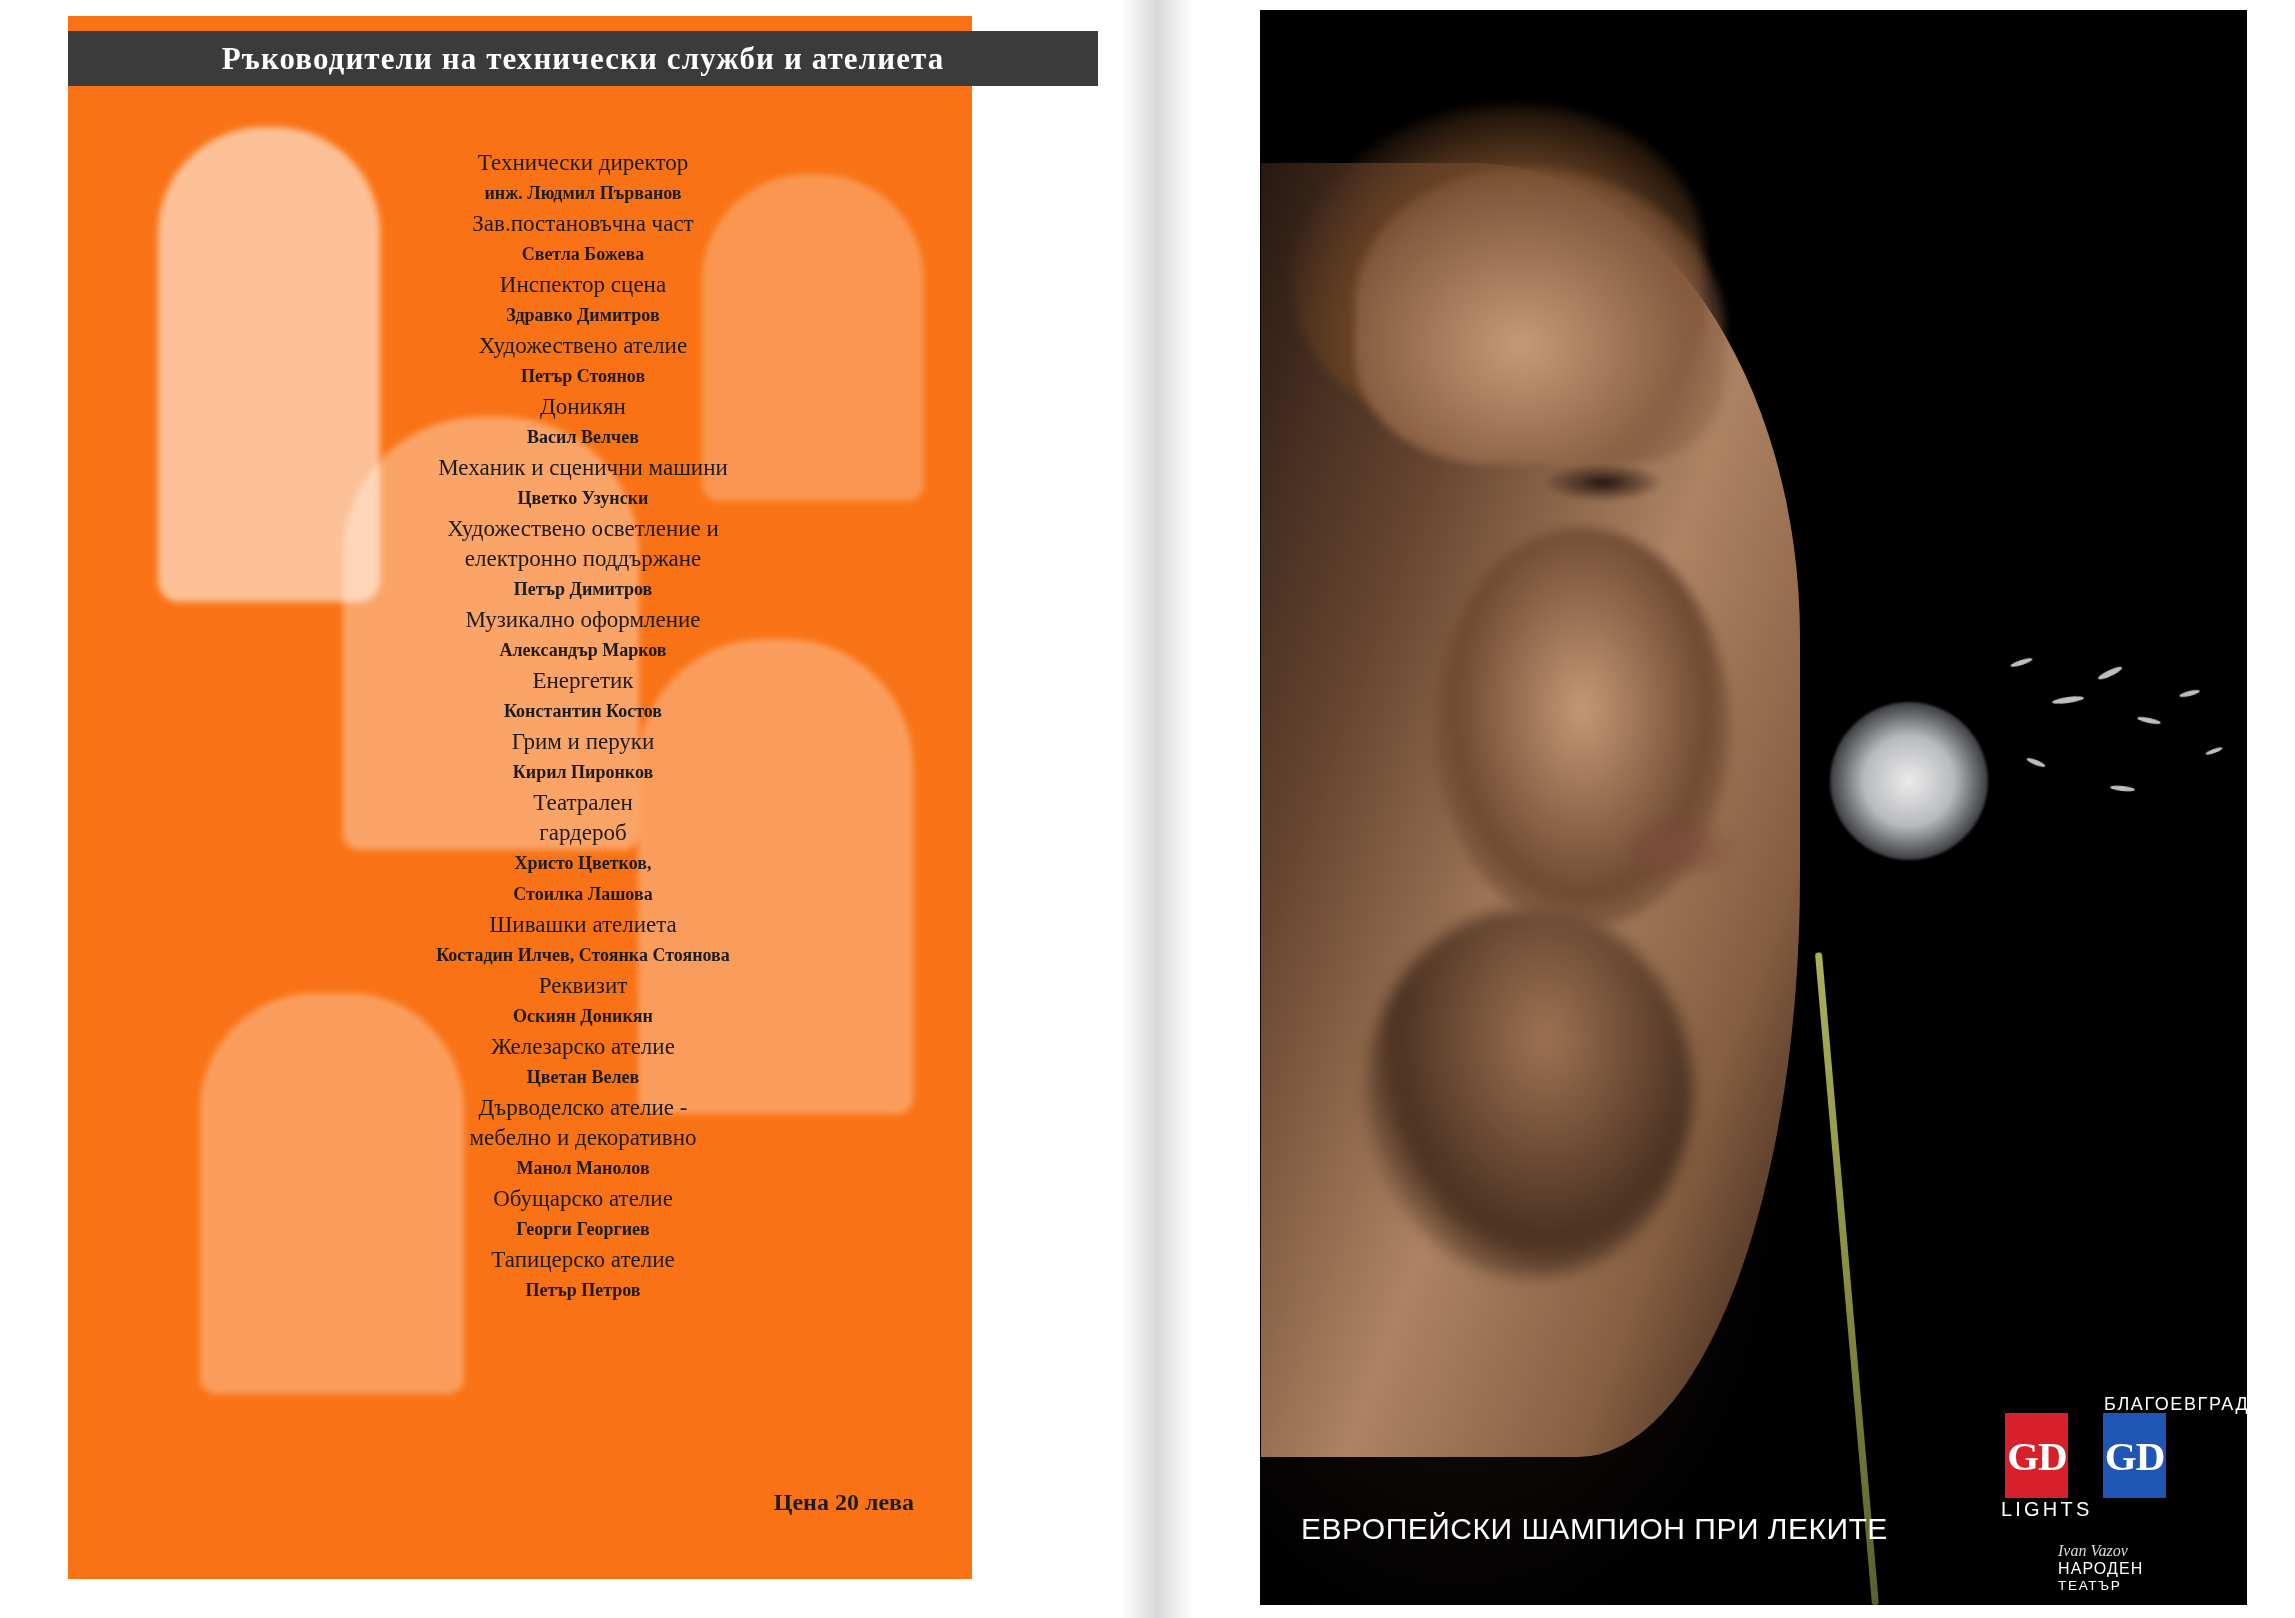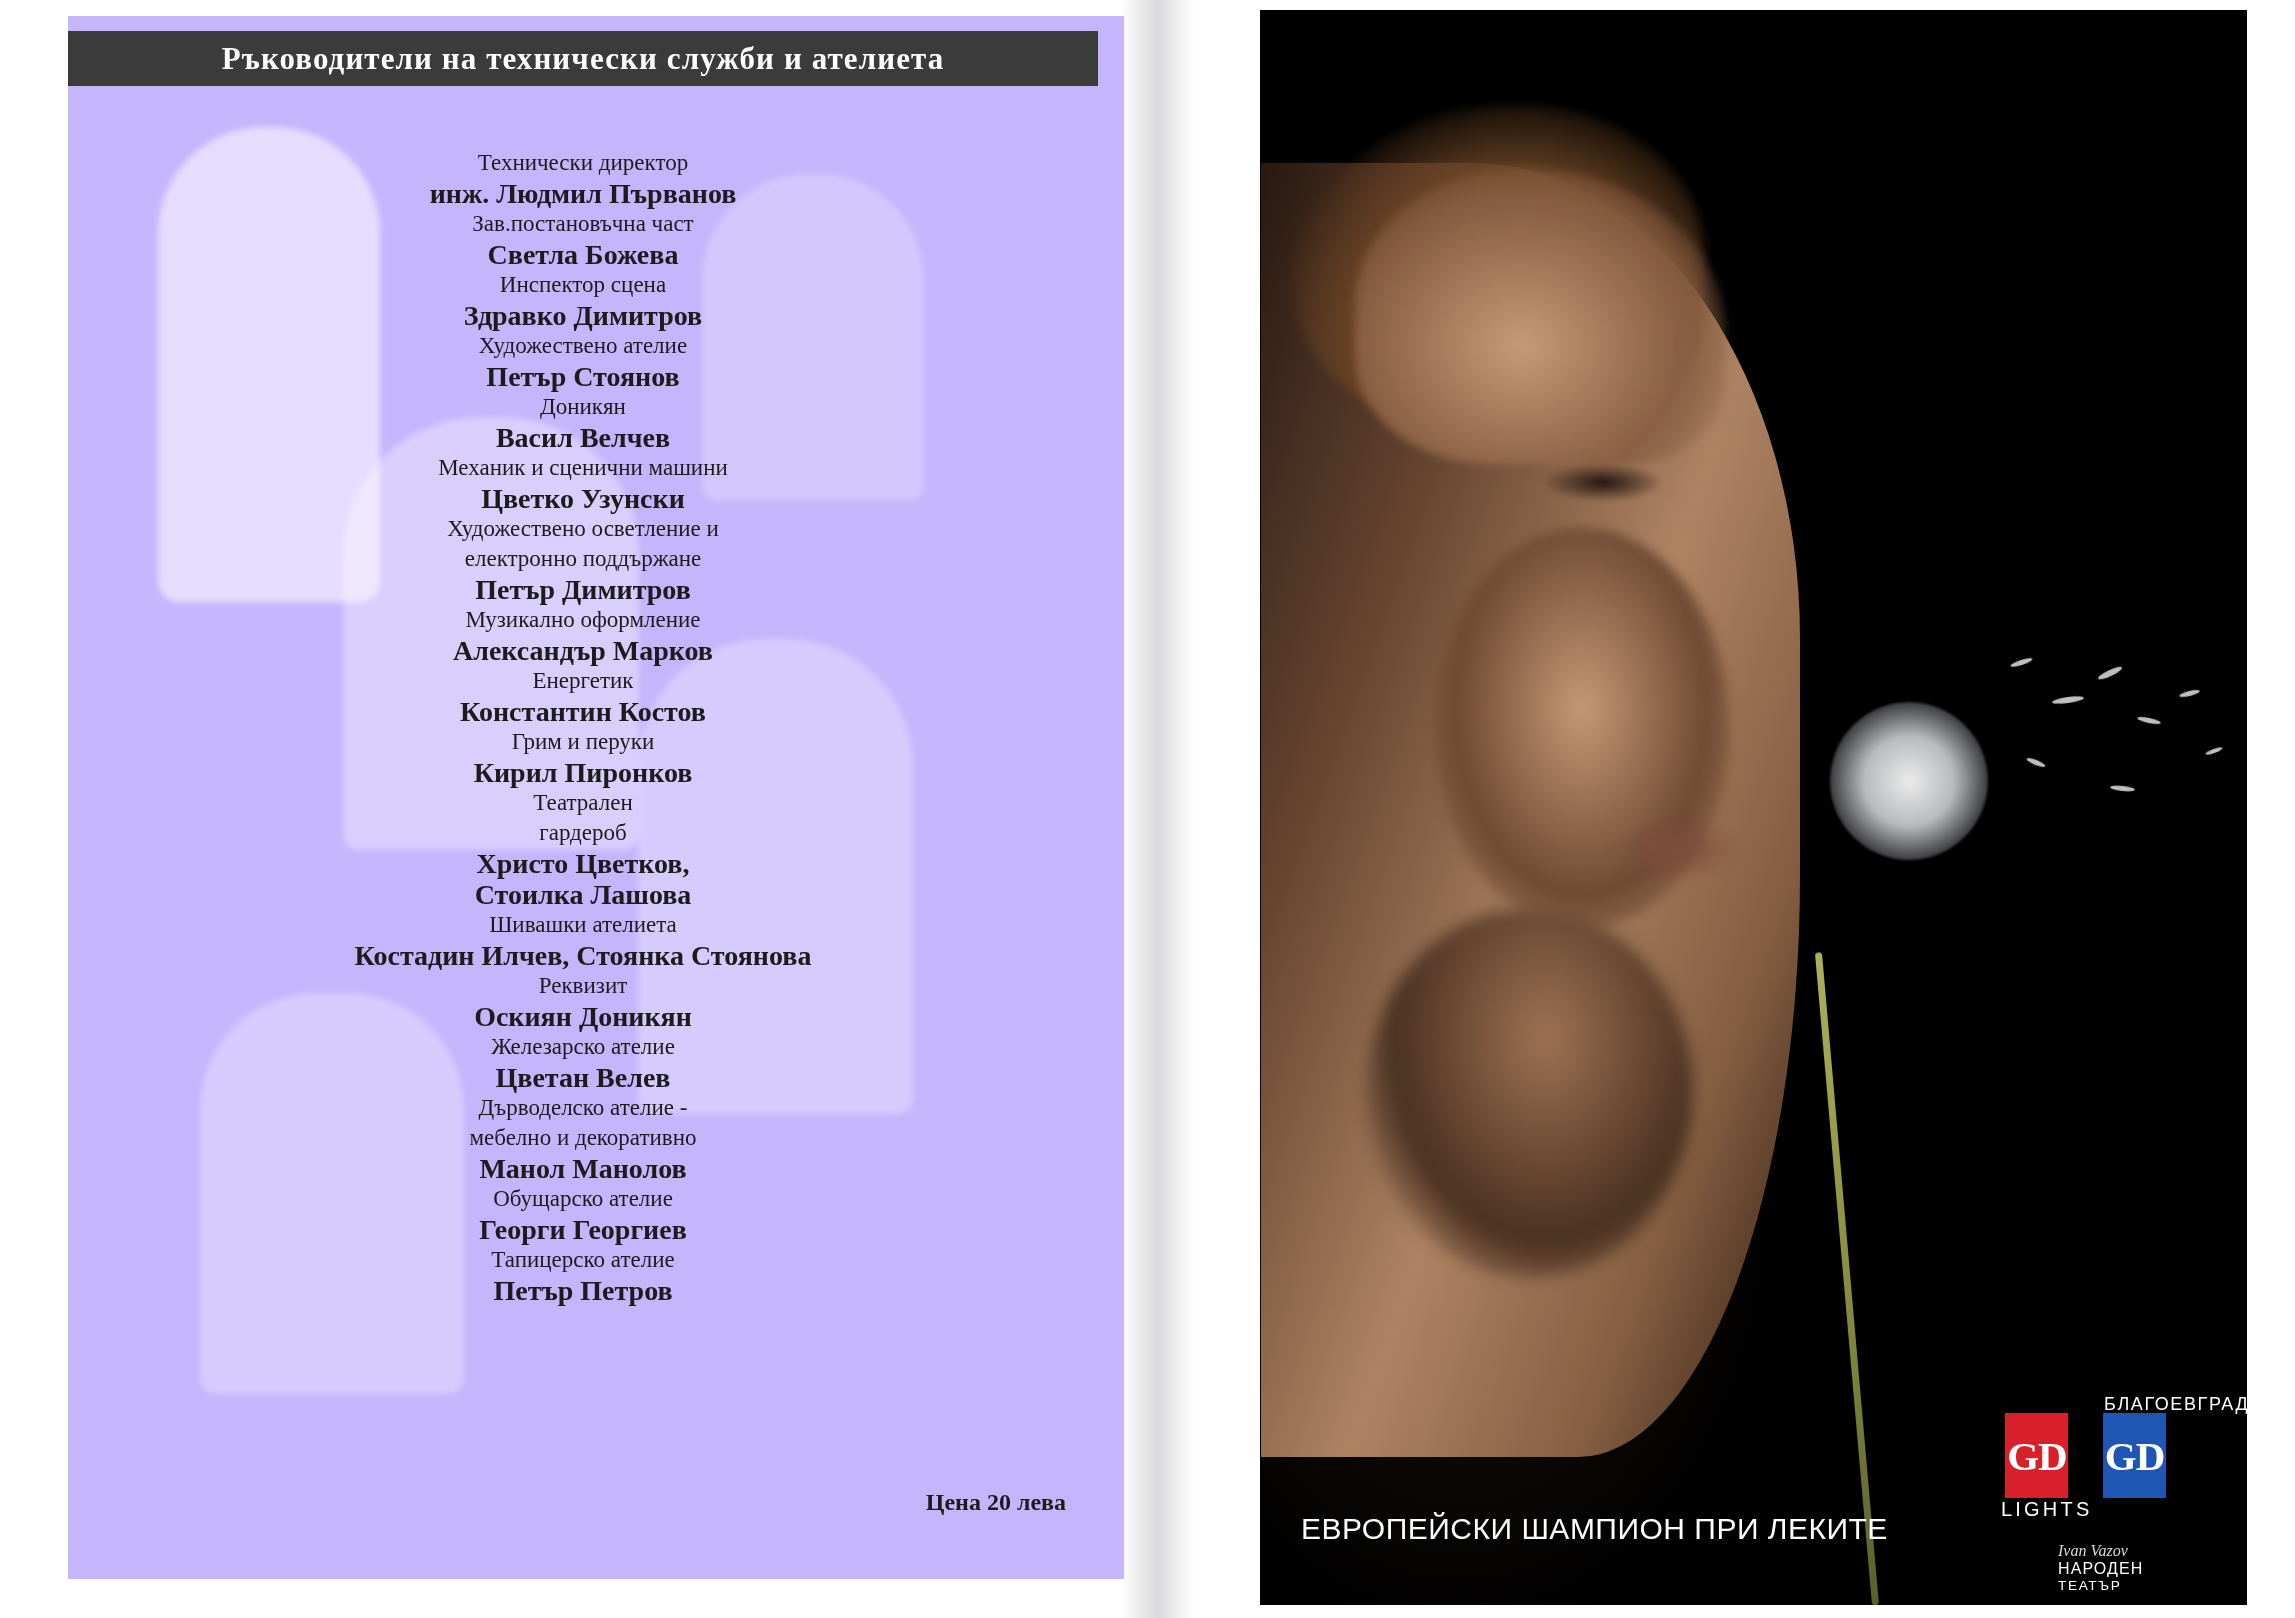--- a/index.html
+++ b/index.html
@@ -22,23 +22,23 @@
     top: 0px;
     width: 1151px;
     height: 1619px;
     background: #ffffff;
   }
 
   .left-sheet {
     position: absolute;
     left: 68px;
     top: 16px;
-    width: 1056px;
+    width: 904px;
     height: 1563px;
-    background: #c4b5fd;
+    background: #f97316;
   }
 
   
   .ghost {
     position: absolute;
     background: #ffffff;
     opacity: 0.55;
     filter: blur(3.2px);
   }
   .ghost.g1 { left: 90px; top: 111px; width: 222px; height: 475px; border-radius: 106px 106px 21px 21px; }
@@ -76,21 +76,21 @@
     color: #1c1c1c;
   }
   .credit-role {
     font-size: 23px;
     line-height: 30px;
     font-family: "Liberation Serif", serif;
     font-weight: normal;
     white-space: pre-line;
   }
   .credit-name {
-    font-size: 28px;
+    font-size: 18px;
     line-height: 31px;
     font-family: "Liberation Serif", serif;
     font-weight: bold;
     white-space: pre-line;
   }
 
   .price {
     position: absolute;
     right: 58px;
     bottom: 63px;

